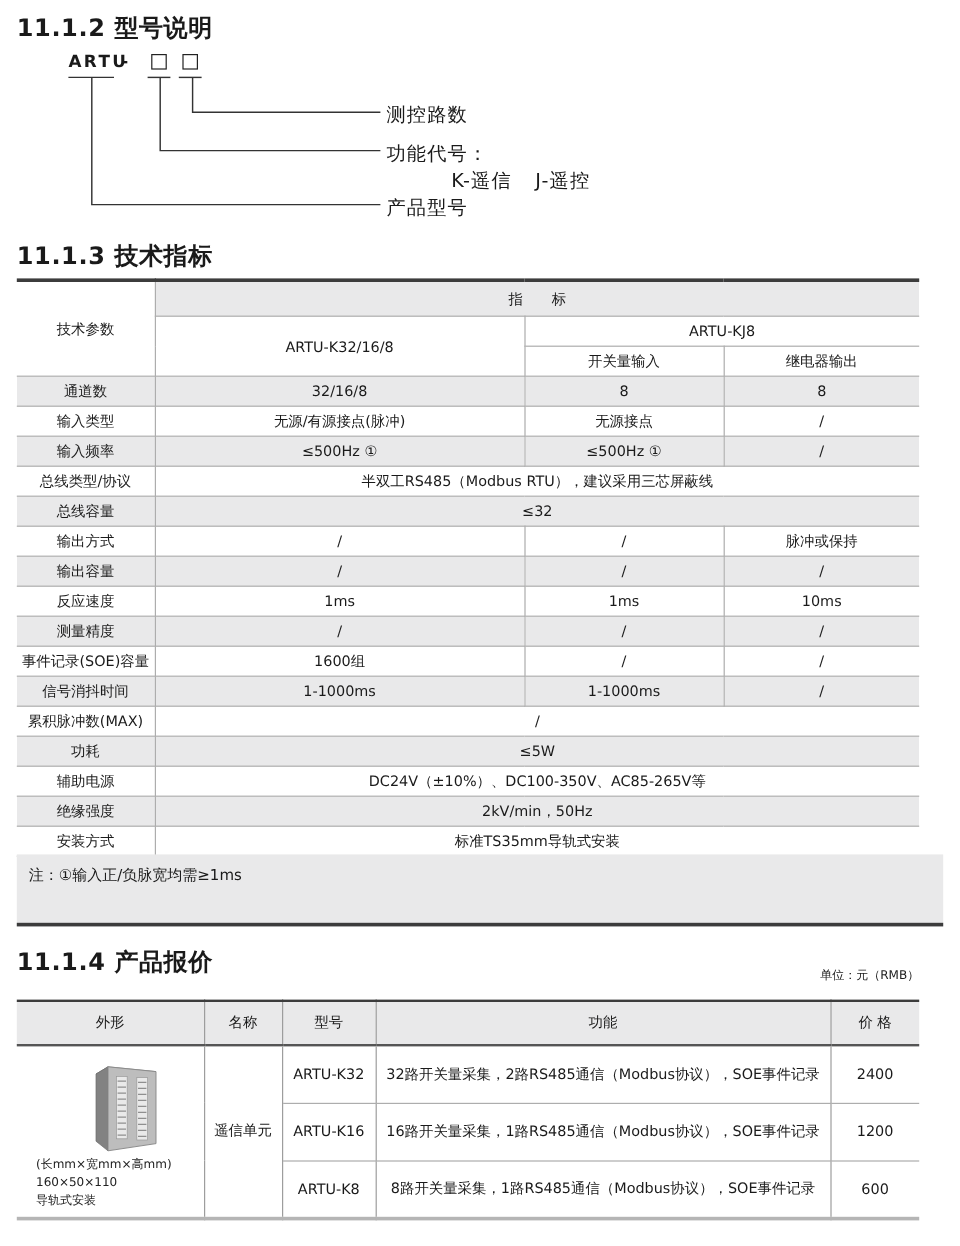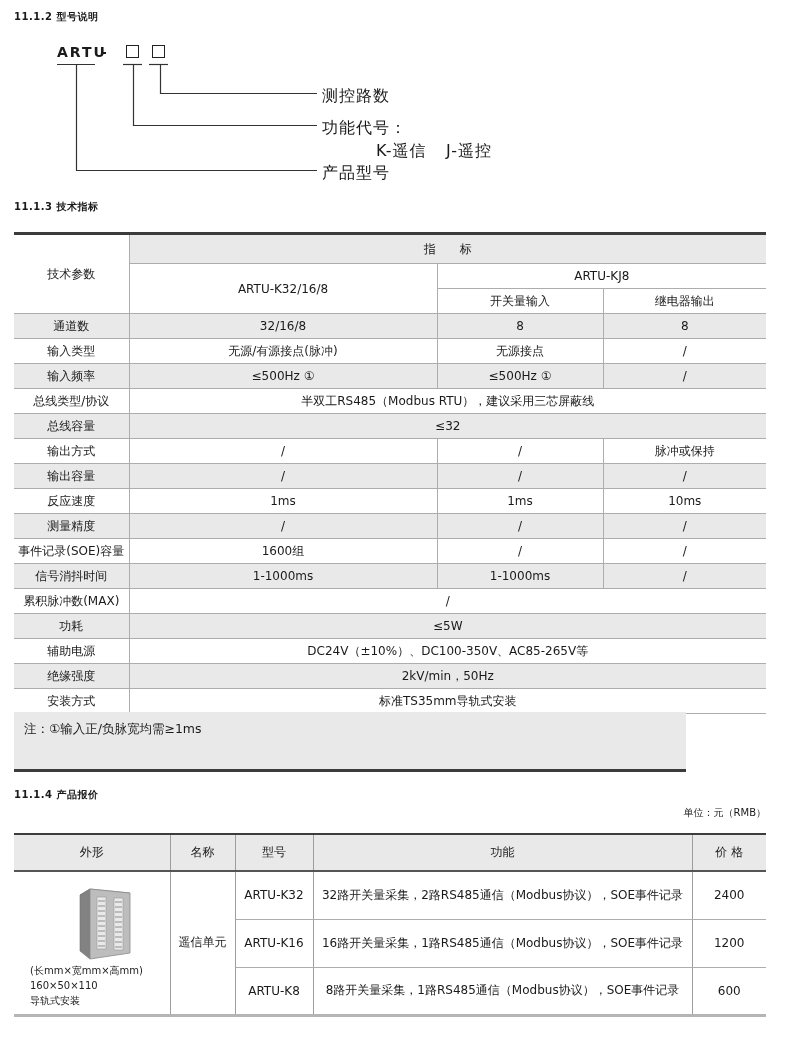--- a/index.html
+++ b/index.html
@@ -5,21 +5,21 @@
   * { box-sizing: border-box; margin: 0; padding: 0; }
   html, body { background: #ffffff; }
   body {
     width: 800px; height: 1038px;
     font-family: "DejaVu Sans", "Liberation Sans", sans-serif;
     color: #1a1a1a;
     position: relative;
     overflow: hidden;
   }
   .abs { position: absolute; }
-  .sec-title { font-size: 10px; font-weight: bold; letter-spacing: 0.5px; }
+  .sec-title { font-size: 20px; font-weight: bold; letter-spacing: 0.5px; }
 
   
   #diagram-text-artu { font-size: 14px; font-weight: bold; letter-spacing: 2px; }
   #diagram-dash { font-size: 14px; font-weight: bold; }
   .dg-box { width: 13px; height: 13px; border: 1.6px solid #222; background: #fff; }
   .dg-label { font-size: 16px; letter-spacing: 1px; white-space: nowrap; }
 
   
   table { border-collapse: collapse; table-layout: fixed; }
   .spec-table { width: 752px; border-top: 3px solid #3c3c3c; font-size: 12px; }
@@ -31,21 +31,21 @@
     overflow: hidden; white-space: nowrap;
   }
   .spec-table th:last-child, .spec-table td:last-child { border-right: none; }
   .spec-table .hrow1 { height: 30px; }
   .spec-table .hrow2, .spec-table .hrow3 { height: 25px; }
   .spec-table tbody tr { height: 25px; }
   .shade { background: #e9e9ea; }
 
   
   .notes-box {
-    width: 672px; height: 60px;
+    width: 772px; height: 60px;
     background: #e9e9ea;
     border-bottom: 3px solid #3c3c3c;
     font-size: 12.5px;
   }
   .notes-box .n1 { position: absolute; left: 10px; top: 9px; white-space: nowrap; }
   .notes-box .n2 { position: absolute; left: 34px; top: 34px; white-space: nowrap; }
 
   
   .unit-note { font-size: 10px; }
   .price-table { width: 752px; border-top: 2px solid #3c3c3c; border-bottom: 3px solid #b5b5b5; font-size: 12px; }

